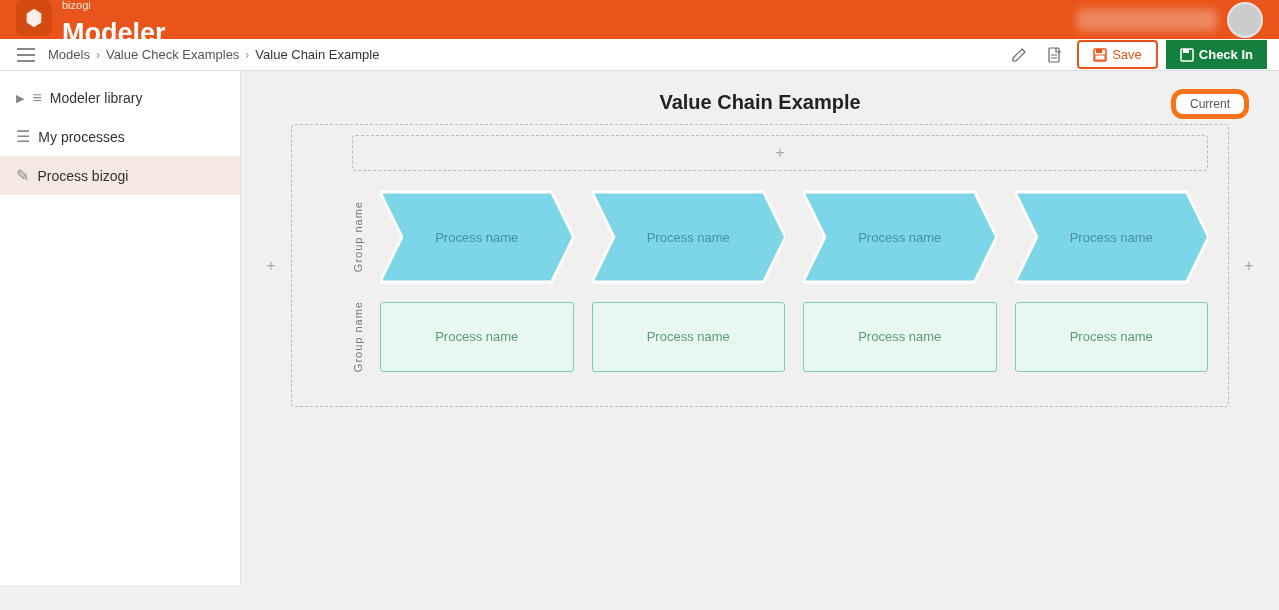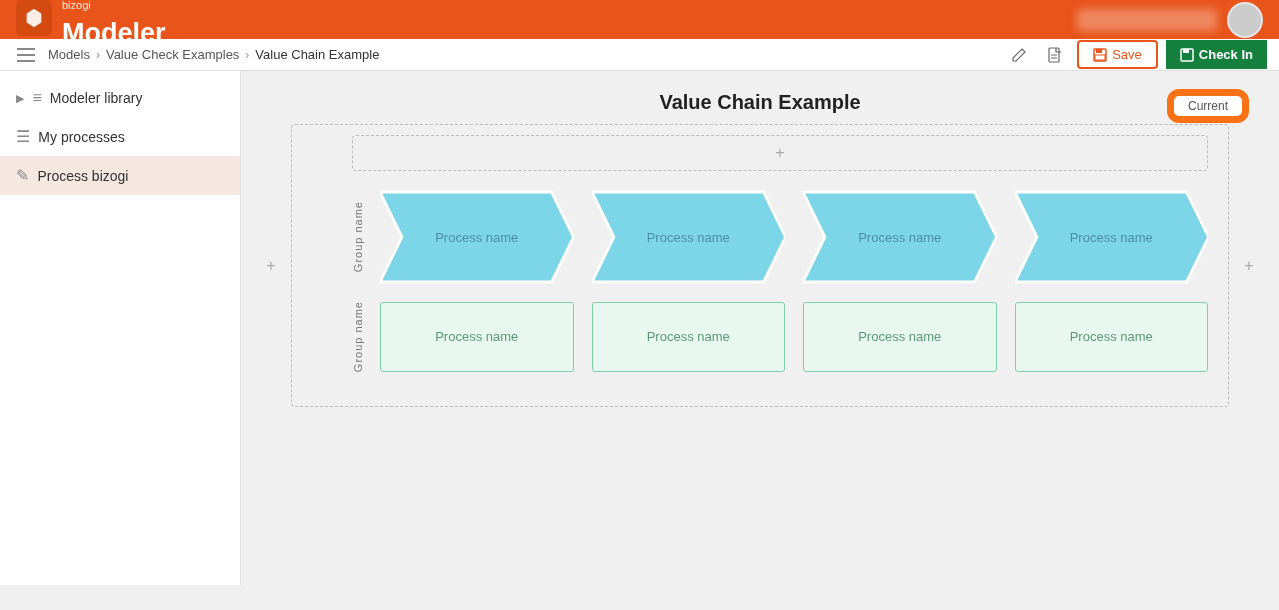--- a/index.html
+++ b/index.html
@@ -137,21 +137,21 @@
       color: #222;
       padding-top: 20px;
       margin-bottom: 10px;
     }
 
     
     .current-badge {
       position: absolute;
       top: 18px;
       right: 30px;
-      border: 7px solid #f97316;
+      border: 5px solid #f97316;
       border-radius: 12px;
       padding: 3px 14px;
       font-size: 12px;
       color: #555;
       background: #fff;
     }
 
     
     .expand-handle {
       position: absolute;

